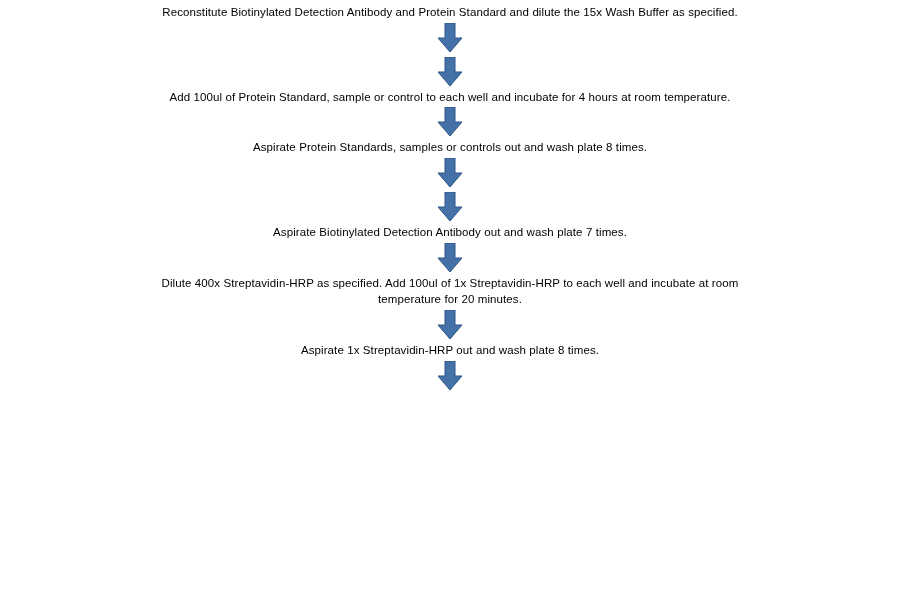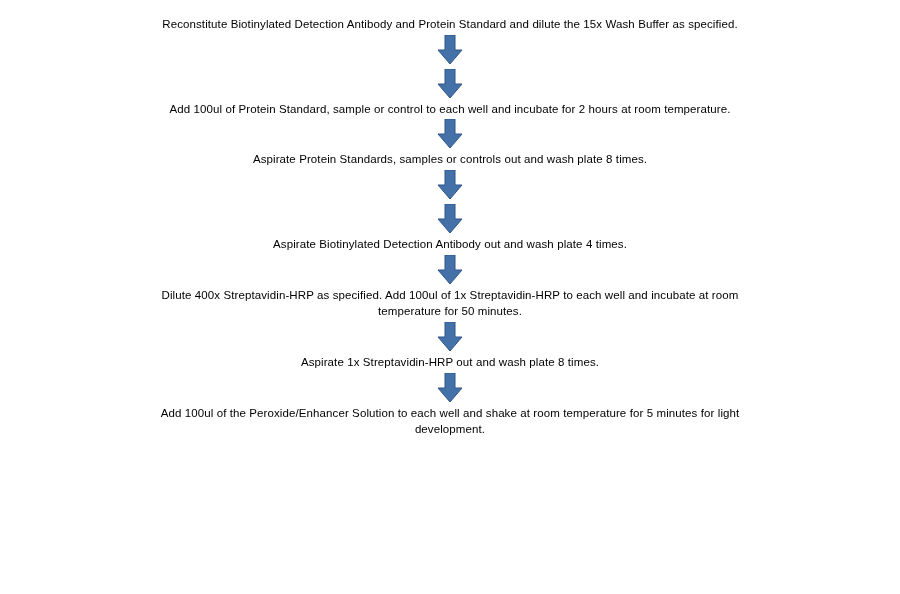--- a/index.html
+++ b/index.html
@@ -11,21 +11,21 @@
     height: 594px;
     background: #ffffff;
     font-family: "Liberation Sans", sans-serif;
     color: #000000;
     overflow: hidden;
   }
   #flowchart {
     width: 900px;
     height: 594px;
     box-sizing: border-box;
-    padding: 16px 0 0 0;
+    padding: 4px 0 0 0;
     display: flex;
     flex-direction: column;
     align-items: center;
   }
   .step {
     width: 640px;
     text-align: center;
     font-size: 11.5px;
     line-height: 1.45;
     letter-spacing: 0.1px;
@@ -54,21 +54,21 @@
     </svg>
   </div>
 
 
   <div class="arrow-wrap">
     <svg class="arrow" width="26" height="30" viewBox="0 0 26 30" aria-hidden="true">
       <polygon points="8,0 18,0 18,15 25,15 13,29 1,15 8,15" fill="#4472a8" stroke="#2f5488" stroke-width="1"></polygon>
     </svg>
   </div>
 
-  <div class="step">Add 100ul of Protein Standard, sample or control to each well and incubate for 2 hours at room temperature.</div>
+  <div class="step">Add 100ul of Protein Standard, sample or control to each well and incubate for 4 hours at room temperature.</div>
 
   <div class="arrow-wrap">
     <svg class="arrow" width="26" height="30" viewBox="0 0 26 30" aria-hidden="true">
       <polygon points="8,0 18,0 18,15 25,15 13,29 1,15 8,15" fill="#4472a8" stroke="#2f5488" stroke-width="1"></polygon>
     </svg>
   </div>
 
   <div class="step">Aspirate Protein Standards, samples or controls out and wash plate 8 times.</div>
 
   <div class="arrow-wrap">
@@ -77,39 +77,38 @@
     </svg>
   </div>
 
 
   <div class="arrow-wrap">
     <svg class="arrow" width="26" height="30" viewBox="0 0 26 30" aria-hidden="true">
       <polygon points="8,0 18,0 18,15 25,15 13,29 1,15 8,15" fill="#4472a8" stroke="#2f5488" stroke-width="1"></polygon>
     </svg>
   </div>
 
-  <div class="step">Aspirate Biotinylated Detection Antibody out and wash plate 4 times.</div>
+  <div class="step">Aspirate Biotinylated Detection Antibody out and wash plate 7 times.</div>
 
   <div class="arrow-wrap">
     <svg class="arrow" width="26" height="30" viewBox="0 0 26 30" aria-hidden="true">
       <polygon points="8,0 18,0 18,15 25,15 13,29 1,15 8,15" fill="#4472a8" stroke="#2f5488" stroke-width="1"></polygon>
     </svg>
   </div>
 
-  <div class="step">Dilute 400x Streptavidin-HRP as specified. Add 100ul of 1x Streptavidin-HRP to each well and incubate at room temperature for 50 minutes.</div>
+  <div class="step">Dilute 400x Streptavidin-HRP as specified. Add 100ul of 1x Streptavidin-HRP to each well and incubate at room temperature for 20 minutes.</div>
 
   <div class="arrow-wrap">
     <svg class="arrow" width="26" height="30" viewBox="0 0 26 30" aria-hidden="true">
       <polygon points="8,0 18,0 18,15 25,15 13,29 1,15 8,15" fill="#4472a8" stroke="#2f5488" stroke-width="1"></polygon>
     </svg>
   </div>
 
   <div class="step">Aspirate 1x Streptavidin-HRP out and wash plate 8 times.</div>
 
   <div class="arrow-wrap">
     <svg class="arrow" width="26" height="30" viewBox="0 0 26 30" aria-hidden="true">
       <polygon points="8,0 18,0 18,15 25,15 13,29 1,15 8,15" fill="#4472a8" stroke="#2f5488" stroke-width="1"></polygon>
     </svg>
   </div>
 
-  <div class="step">Add 100ul of the Peroxide/Enhancer Solution to each well and shake at room temperature for 5 minutes for light development.</div>
 
 </div>
 
 </body></html>

